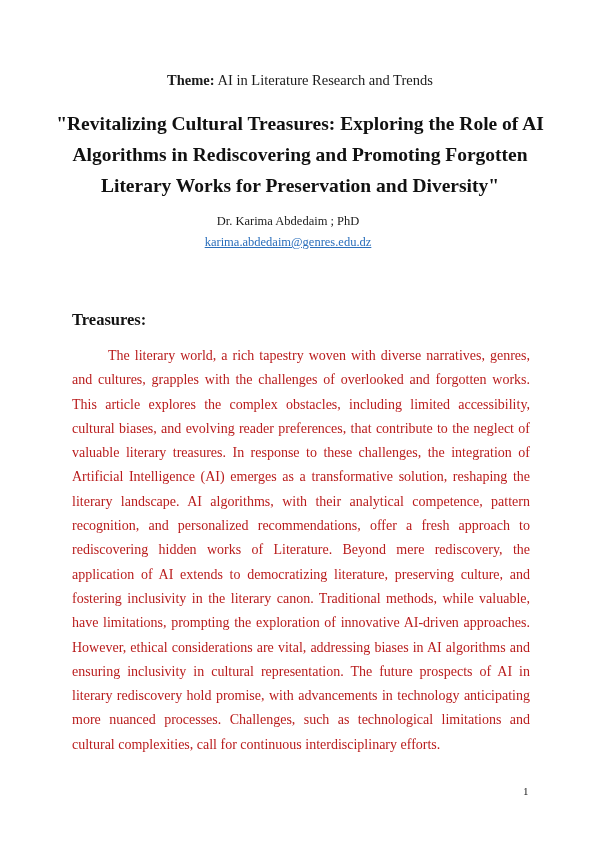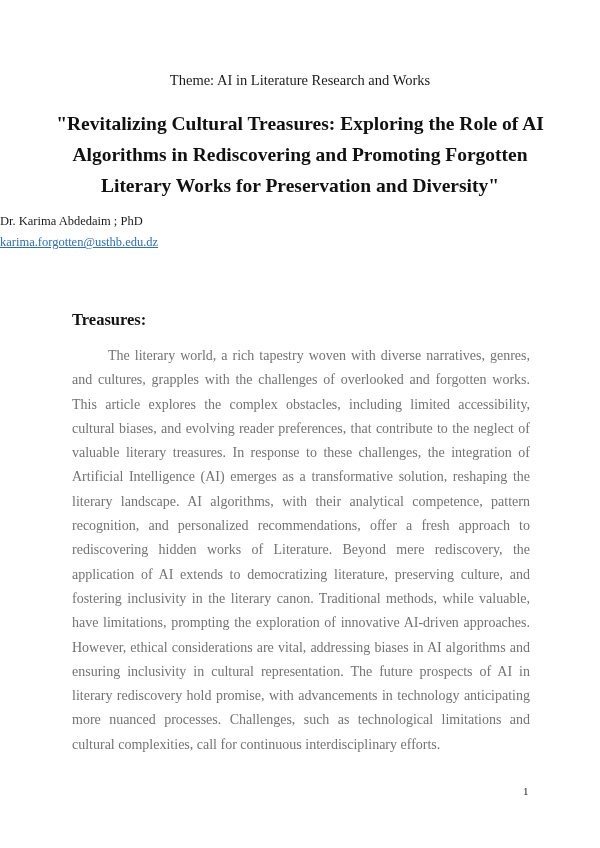--- a/index.html
+++ b/index.html
@@ -24,39 +24,39 @@
     .theme {
       position: absolute;
       top: 72px;
       left: 0;
       width: 600px;
       text-align: center;
       font-family: "Liberation Serif", serif;
       font-size: 14.5px;
       color: #1a1a1a;
     }
-    .theme b { font-weight: normal; }
+    .theme b { font-weight: bold; }
     .title {
       position: absolute;
       top: 108px;
       left: 40px;
       width: 520px;
       text-align: center;
       font-family: "Liberation Serif", serif;
       font-weight: bold;
       font-size: 19.5px;
       line-height: 31px;
       color: #111111;
     }
     .author-block {
       position: absolute;
       top: 211px;
       left: 0;
       width: 576px;
-      text-align: left;
+      text-align: center;
       font-family: "Liberation Serif", serif;
       font-size: 12.5px;
       line-height: 21px;
       color: #1a1a1a;
     }
     .author-block .email {
       color: #2a6ebb;
       text-decoration: underline;
     }
     .abstract-heading {
@@ -71,44 +71,44 @@
     .abstract-body {
       position: absolute;
       top: 344px;
       left: 72px;
       width: 458px;
       font-family: "Liberation Serif", serif;
       font-size: 14px;
       line-height: 24.3px;
       text-align: justify;
       text-indent: 36px;
-      color: #737373;
+      color: #b91c1c;
       margin: 0;
     }
     .page-number {
       position: absolute;
       top: 785px;
       left: 523px;
       font-family: "Liberation Serif", serif;
       font-size: 11px;
       color: #1a1a1a;
     }
   </style>
 </head>
 <body>
 
 <div class="page">
 
-  <div class="theme"><b>Theme:</b><span> AI in Literature Research and Works</span></div>
+  <div class="theme"><b>Theme:</b><span> AI in Literature Research and Trends</span></div>
 
   <div class="title">"Revitalizing Cultural Treasures: Exploring the Role of AI Algorithms in Rediscovering and Promoting Forgotten Literary Works for Preservation and Diversity"</div>
 
   <div class="author-block">
     <div>Dr. Karima Abdedaim ; PhD</div>
-    <div><a class="email">karima.forgotten@usthb.edu.dz</a></div>
+    <div><a class="email">karima.abdedaim@genres.edu.dz</a></div>
   </div>
 
   <div class="abstract-heading">Treasures:</div>
 
   <p class="abstract-body">The literary world, a rich tapestry woven with diverse narratives, genres, and cultures, grapples with the challenges of overlooked and forgotten works. This article explores the complex obstacles, including limited accessibility, cultural biases, and evolving reader preferences, that contribute to the neglect of valuable literary treasures. In response to these challenges, the integration of Artificial Intelligence (AI) emerges as a transformative solution, reshaping the literary landscape. AI algorithms, with their analytical competence, pattern recognition, and personalized recommendations, offer a fresh approach to rediscovering hidden works of Literature. Beyond mere rediscovery, the application of AI extends to democratizing literature, preserving culture, and fostering inclusivity in the literary canon. Traditional methods, while valuable, have limitations, prompting the exploration of innovative AI-driven approaches. However, ethical considerations are vital, addressing biases in AI algorithms and ensuring inclusivity in cultural representation. The future prospects of AI in literary rediscovery hold promise, with advancements in technology anticipating more nuanced processes. Challenges, such as technological limitations and cultural complexities, call for continuous interdisciplinary efforts.</p>
 
   <div class="page-number">1</div>
 
 </div>
 

